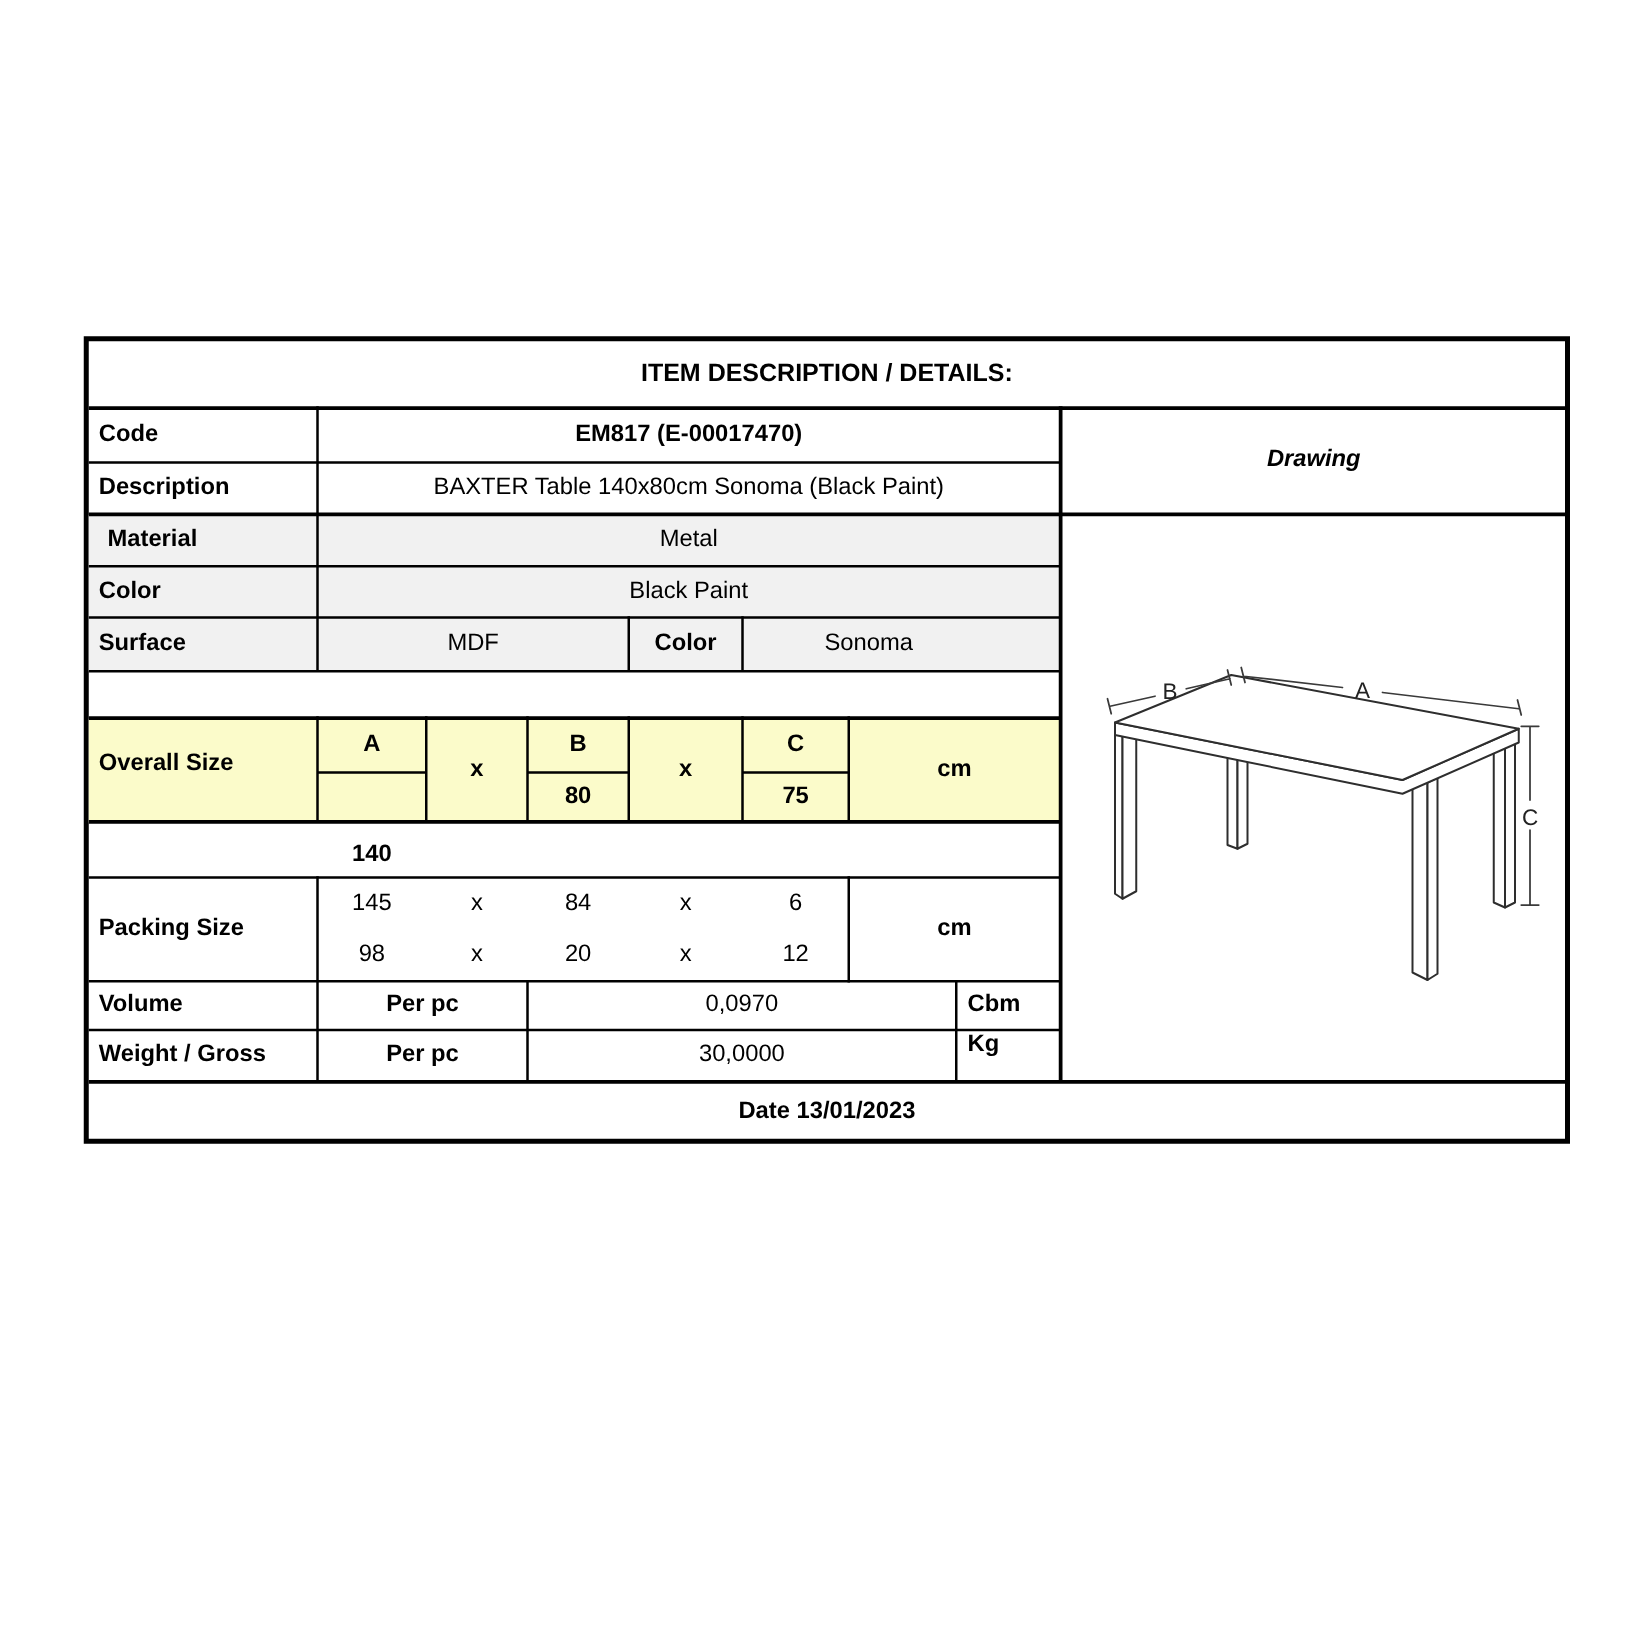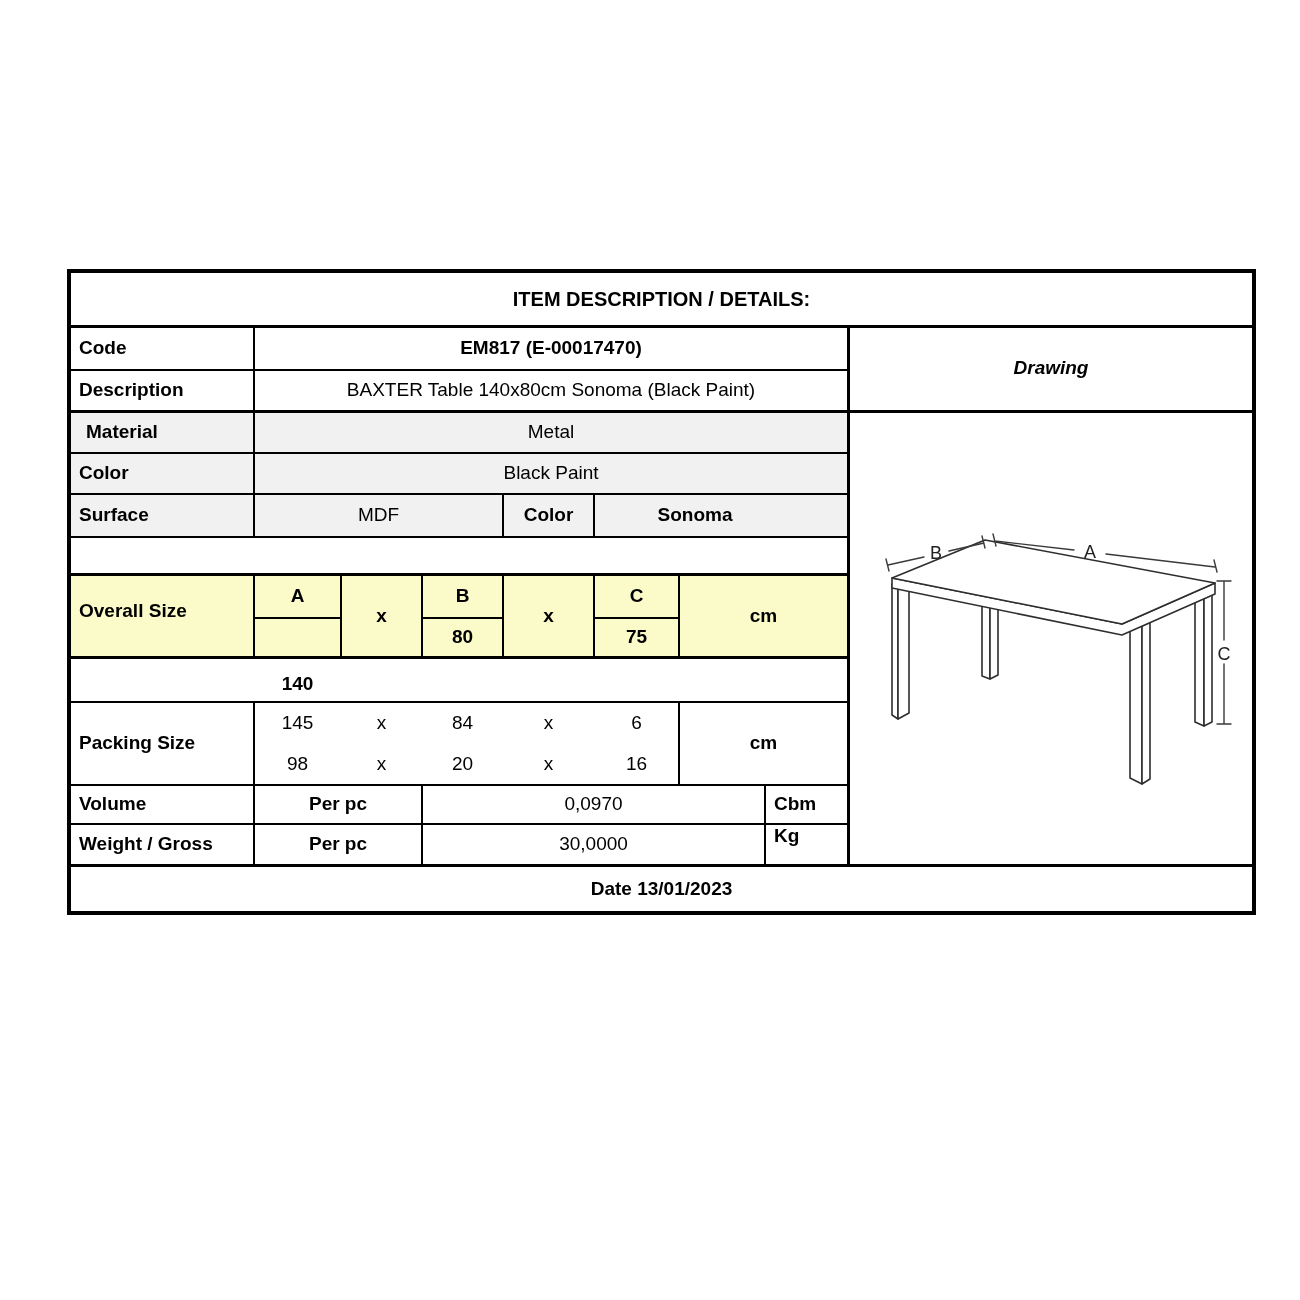--- a/index.html
+++ b/index.html
@@ -75,21 +75,21 @@
 
   <div class="cell b l" style="left:0;top:140px;width:182px;height:39px;padding-left:15px;">Material</div>
   <div class="cell" style="left:184px;top:140px;width:592px;height:39px;">Metal</div>
 
   <div class="cell b l" style="left:0;top:181px;width:182px;height:39px;">Color</div>
   <div class="cell" style="left:184px;top:181px;width:592px;height:39px;">Black Paint</div>
 
   <div class="cell b l" style="left:0;top:222px;width:182px;height:41px;">Surface</div>
   <div class="cell" style="left:184px;top:222px;width:247px;height:41px;">MDF</div>
   <div class="cell b" style="left:433px;top:222px;width:89px;height:41px;">Color</div>
-  <div class="cell" style="left:524px;top:222px;width:200px;height:41px;font-weight:bold;">Sonoma</div>
+  <div class="cell" style="left:524px;top:222px;width:200px;height:41px;">Sonoma</div>
 
   <div class="cell b l" style="left:0;top:303px;width:182px;height:70px;">Overall Size</div>
   <div class="cell b" style="left:184px;top:303px;width:85px;height:41px;">A</div>
   <div class="cell b" style="left:184px;top:346px;width:85px;height:37px;margin-top:47px;">140</div>
   <div class="cell b" style="left:271px;top:303px;width:79px;height:80px;">x</div>
   <div class="cell b" style="left:352px;top:303px;width:79px;height:41px;">B</div>
   <div class="cell b" style="left:352px;top:346px;width:79px;height:37px;">80</div>
   <div class="cell b" style="left:433px;top:303px;width:89px;height:80px;">x</div>
   <div class="cell b" style="left:524px;top:303px;width:83px;height:41px;">C</div>
   <div class="cell b" style="left:524px;top:346px;width:83px;height:37px;">75</div>
@@ -98,21 +98,21 @@
   <div class="cell b l" style="left:0;top:430px;width:182px;height:81px;">Packing Size</div>
   <div class="cell" style="left:184px;top:430px;width:85px;height:40px;">145</div>
   <div class="cell" style="left:271px;top:430px;width:79px;height:40px;">x</div>
   <div class="cell" style="left:352px;top:430px;width:79px;height:40px;">84</div>
   <div class="cell" style="left:433px;top:430px;width:89px;height:40px;">x</div>
   <div class="cell" style="left:524px;top:430px;width:83px;height:40px;">6</div>
   <div class="cell" style="left:184px;top:471px;width:85px;height:40px;">98</div>
   <div class="cell" style="left:271px;top:471px;width:79px;height:40px;">x</div>
   <div class="cell" style="left:352px;top:471px;width:79px;height:40px;">20</div>
   <div class="cell" style="left:433px;top:471px;width:89px;height:40px;">x</div>
-  <div class="cell" style="left:524px;top:471px;width:83px;height:40px;">16</div>
+  <div class="cell" style="left:524px;top:471px;width:83px;height:40px;">12</div>
   <div class="cell b" style="left:609px;top:430px;width:167px;height:81px;">cm</div>
 
   <div class="cell b l" style="left:0;top:513px;width:182px;height:37px;">Volume</div>
   <div class="cell b" style="left:184px;top:513px;width:166px;height:37px;">Per pc</div>
   <div class="cell" style="left:352px;top:513px;width:341px;height:37px;">0,0970</div>
   <div class="cell b l" style="left:695px;top:513px;width:81px;height:37px;">Cbm</div>
 
   <div class="cell b l" style="left:0;top:552px;width:182px;height:39px;">Weight / Gross</div>
   <div class="cell b" style="left:184px;top:552px;width:166px;height:39px;">Per pc</div>
   <div class="cell" style="left:352px;top:552px;width:341px;height:39px;">30,0000</div>

